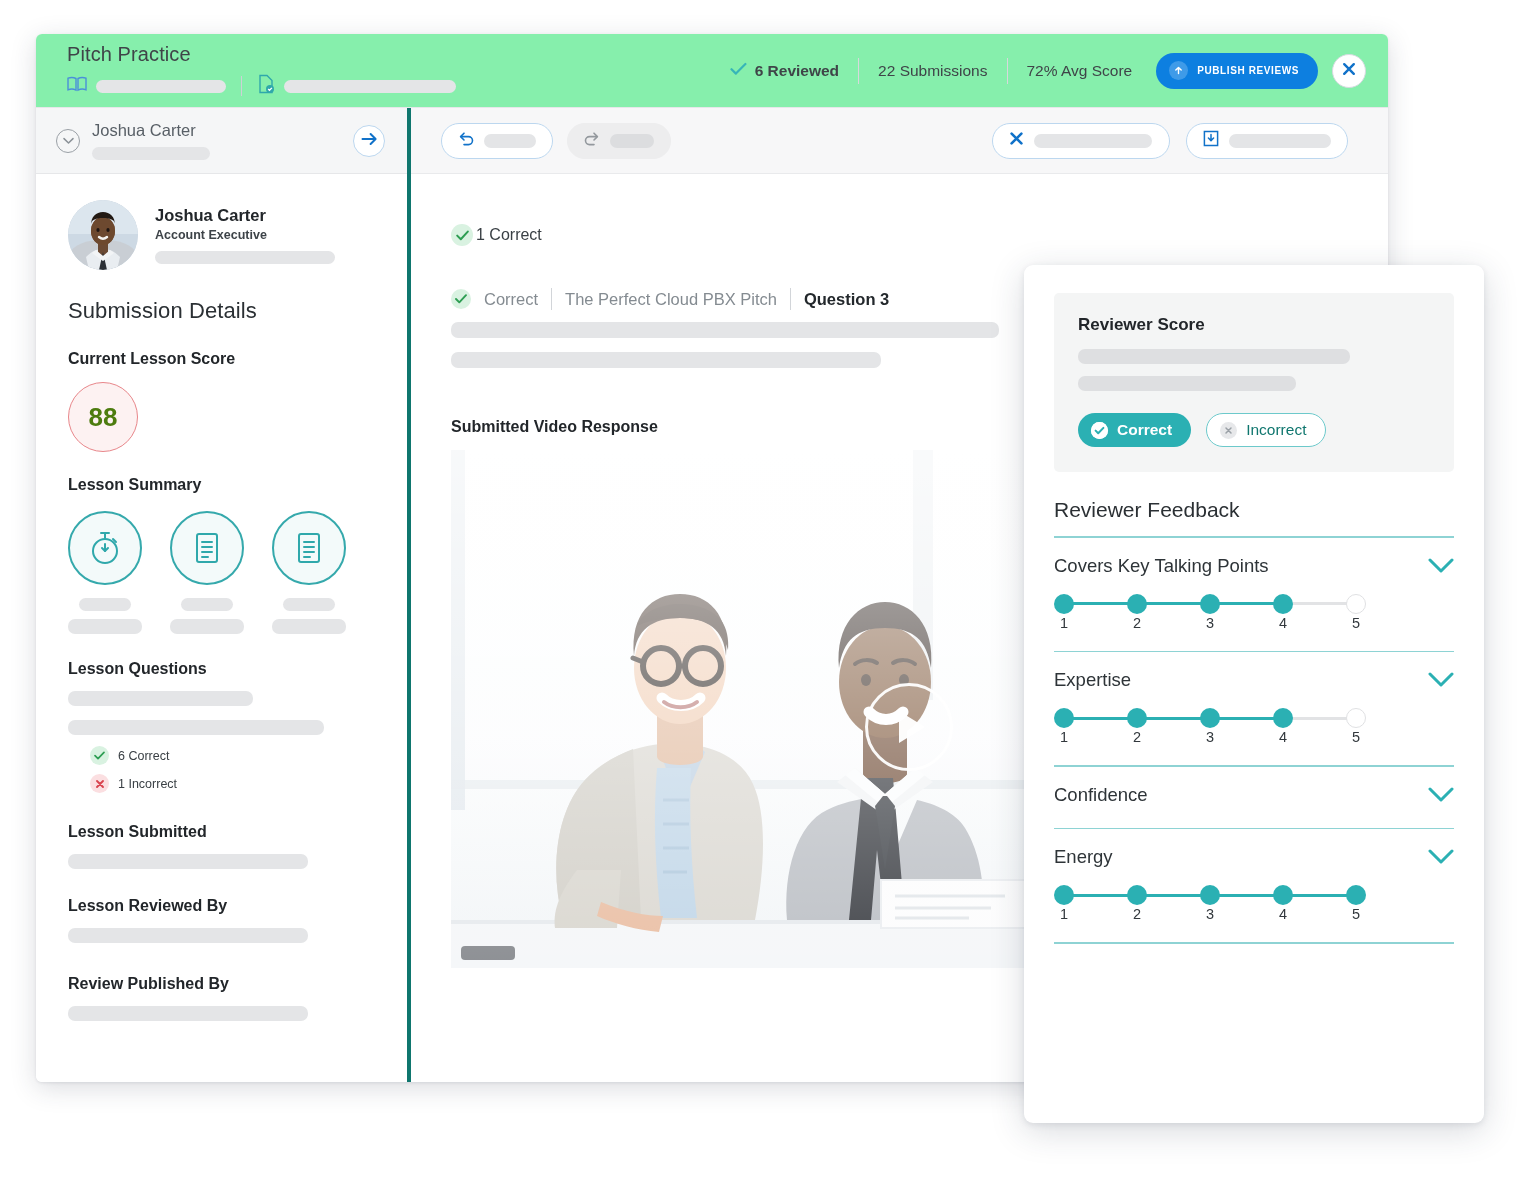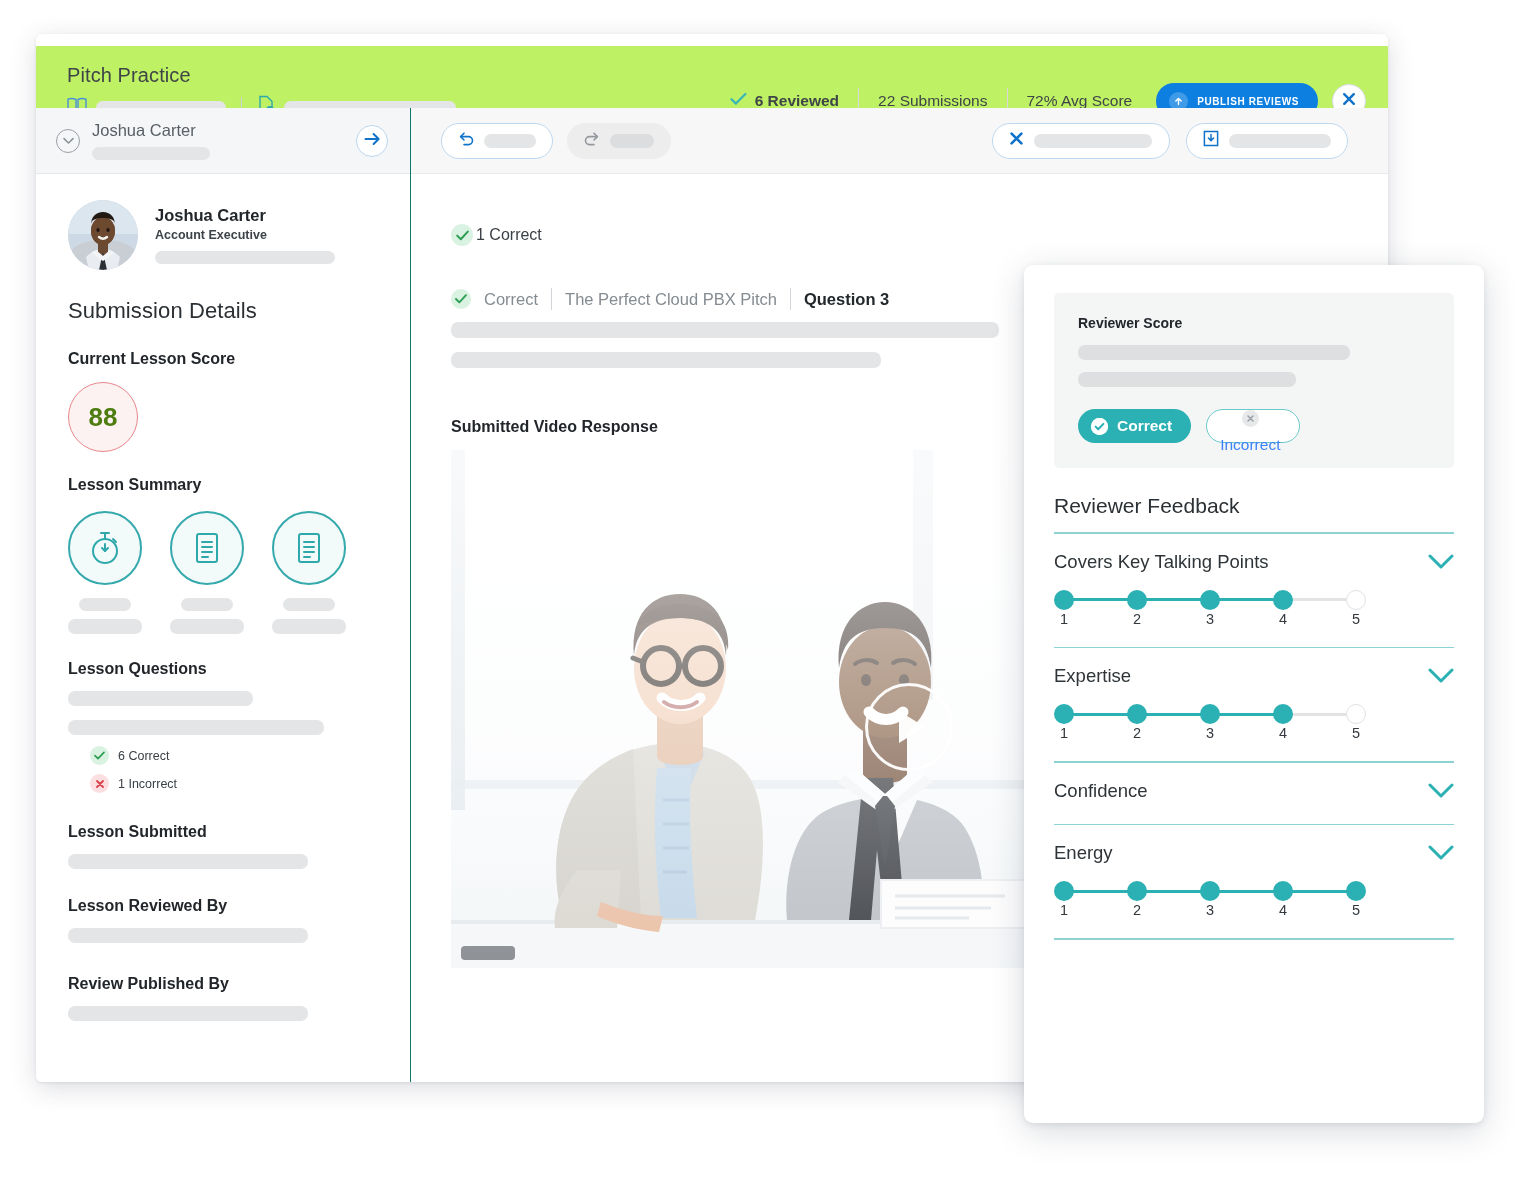--- a/index.html
+++ b/index.html
@@ -16,25 +16,25 @@
     left: 36px; top: 34px;
     width: 1352px; height: 1048px;
     background: #ffffff;
     border-radius: 6px;
     box-shadow: 0 6px 26px rgba(40,50,70,0.17), 0 1px 3px rgba(40,50,70,0.10);
     overflow: hidden;
   }
 
   
   .topbar {
-    position: absolute; left: 0; top: 12px;
+    position: absolute; left: 0; top: 0;
     width: 100%; height: 74px;
-    background: #bef264;
+    background: #86efac;
     border-bottom: 1px solid #e6e7e9;
-    display: flex; align-items: flex-end;
+    display: flex; align-items: center;
   }
   .topbar-left { padding-left: 31px; width: 420px; }
   .app-title {
     font-size: 20px; color: #3f4448; font-weight: 400;
     letter-spacing: .1px; line-height: 1.1;
   }
   .title-meta { display: flex; align-items: center; margin-top: 9px; gap: 9px; }
   .title-meta .vdiv { width: 1px; height: 20px; background: #cdd1d5; margin: 0 6px; }
   .sk { background: #e4e5e7; border-radius: 7px; height: 13px; display:block; }
   .sk-d { background: #e0e1e3; }
@@ -64,21 +64,21 @@
     border: 1.6px solid #d6dbe0; background:#fff;
     display:flex; align-items:center; justify-content:center;
     margin-left: 14px; cursor: pointer;
   }
 
   
   .sidebar {
     position: absolute; left: 0; top: 74px;
     width: 375px; height: calc(100% - 74px);
     background: #ffffff;
-    border-right: 1px solid #0f766e;
+    border-right: 4px solid #0f766e;
   }
   .sb-head {
     height: 66px; background: #f5f6f7; border-bottom: 1px solid #e6e7e9;
     display: flex; align-items: center; padding: 0 22px 0 20px;
   }
   .chev-circ {
     width: 24px; height: 24px; border-radius: 50%;
     border: 1.5px solid #9aa0a6; display:flex; align-items:center; justify-content:center;
     flex: none;
   }
@@ -179,28 +179,28 @@
     position: absolute; left: 1024px; top: 265px;
     width: 460px; height: 858px;
     background: #ffffff; border-radius: 9px;
     box-shadow: 0 8px 34px rgba(40,50,70,0.18), 0 2px 6px rgba(40,50,70,0.10);
     overflow: hidden;
   }
   .rp-inner { padding: 28px 30px 0 30px; }
   .score-card {
     background: #f4f5f5; border-radius: 5px; padding: 22px 24px 25px 24px;
   }
-  .rp-h { font-size: 14px; font-weight: bold; color: #22262a; }
+  .rp-h { font-size: 17px; font-weight: bold; color: #22262a; }
   .choice-row { display: flex; gap: 15px; margin-top: 22px; }
   .choice {
     height: 34px; border-radius: 17px; display:flex; align-items:center;
     gap: 9px; padding: 0 19px 0 13px; font-size: 15.5px; cursor: pointer;
   }
   .choice.sel { background: #2bb0b3; color: #fff; font-weight: bold; }
-  .choice.unsel { background:#fff; border: 1.4px solid #6cc9cb; color:#3b82f6;flex-direction:column; }
+  .choice.unsel { background:#fff; border: 1.4px solid #6cc9cb; color:#0f766e; }
   .ci { width: 17px; height: 17px; border-radius: 50%; display:flex; align-items:center; justify-content:center; flex:none; }
   .ci.on { background: #fff; }
   .ci.off { background: #e7e8ea; }
 
   .fb-title { font-size: 21px; color: #2b3034; margin-top: 26px; }
   .fb-rule { height: 1.6px; background: #8ed3d4; margin-top: 14px; }
 
   .fb-item { padding-top: 17px; }
   .fb-head { display:flex; align-items:flex-end; }
   .fb-label { font-size: 18.5px; color: #2e3438; }

